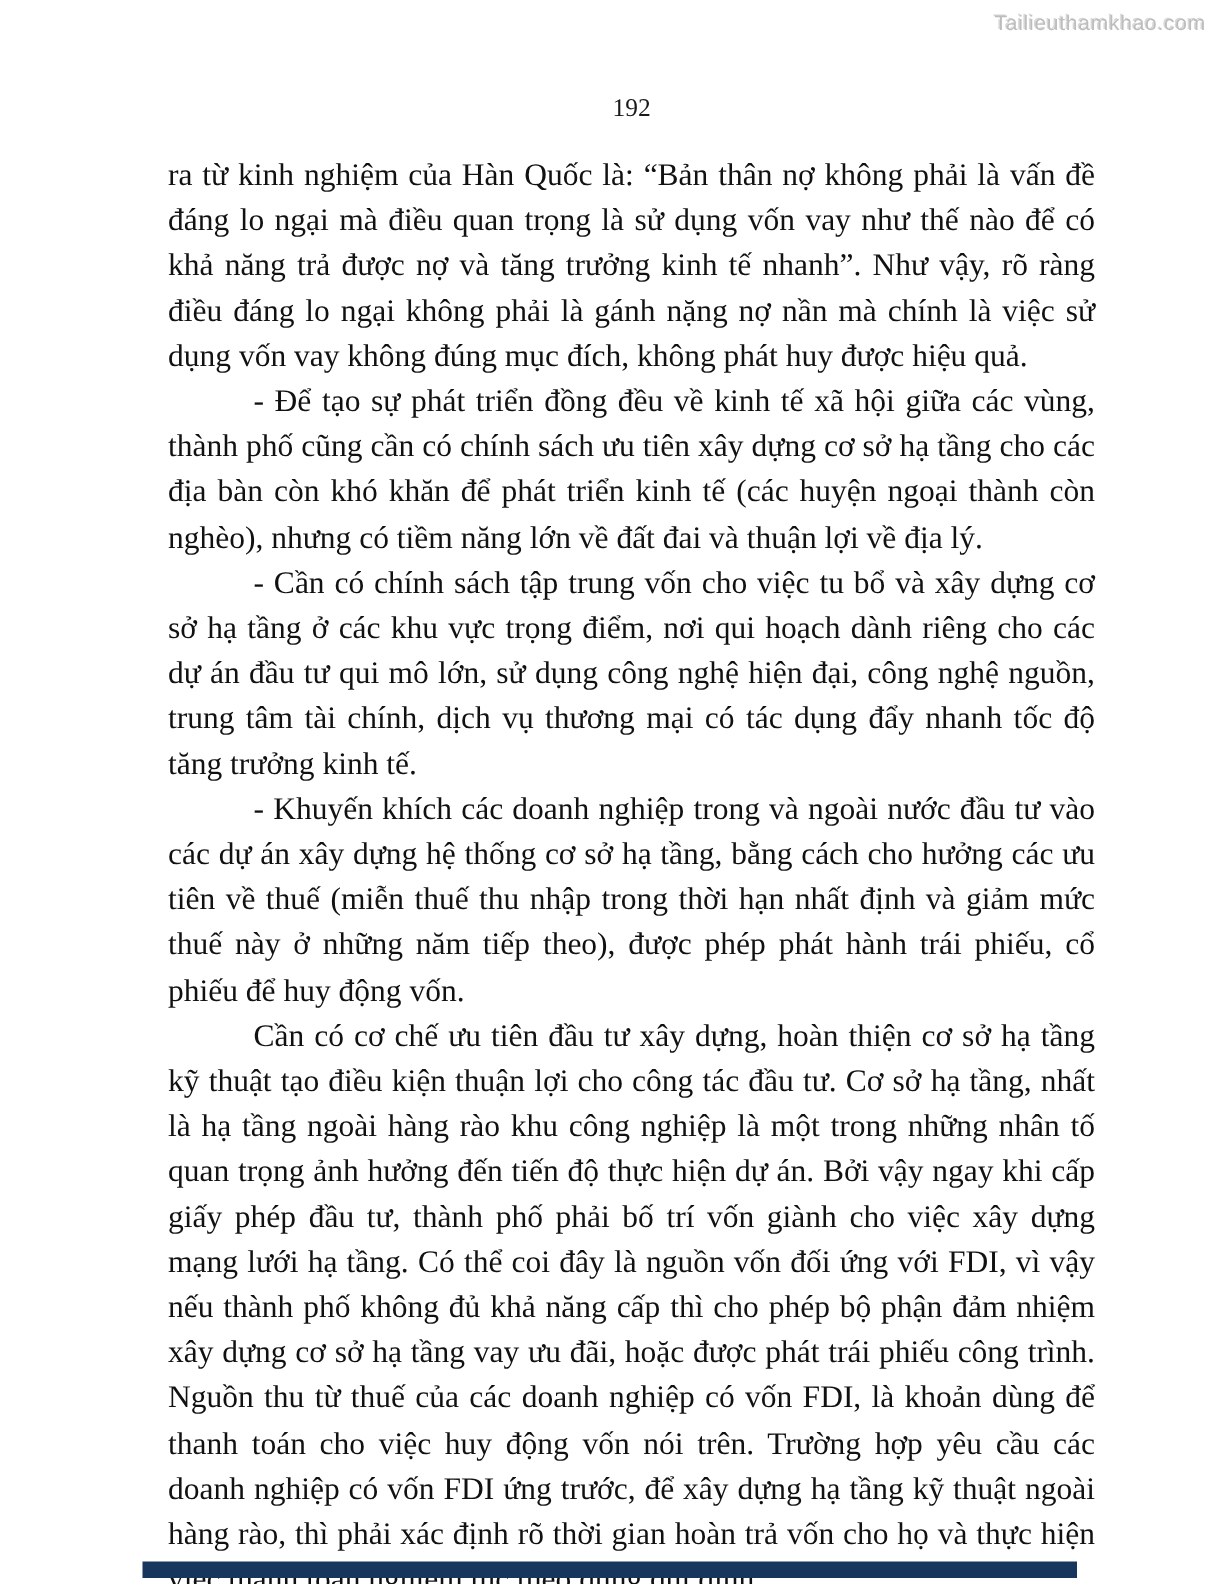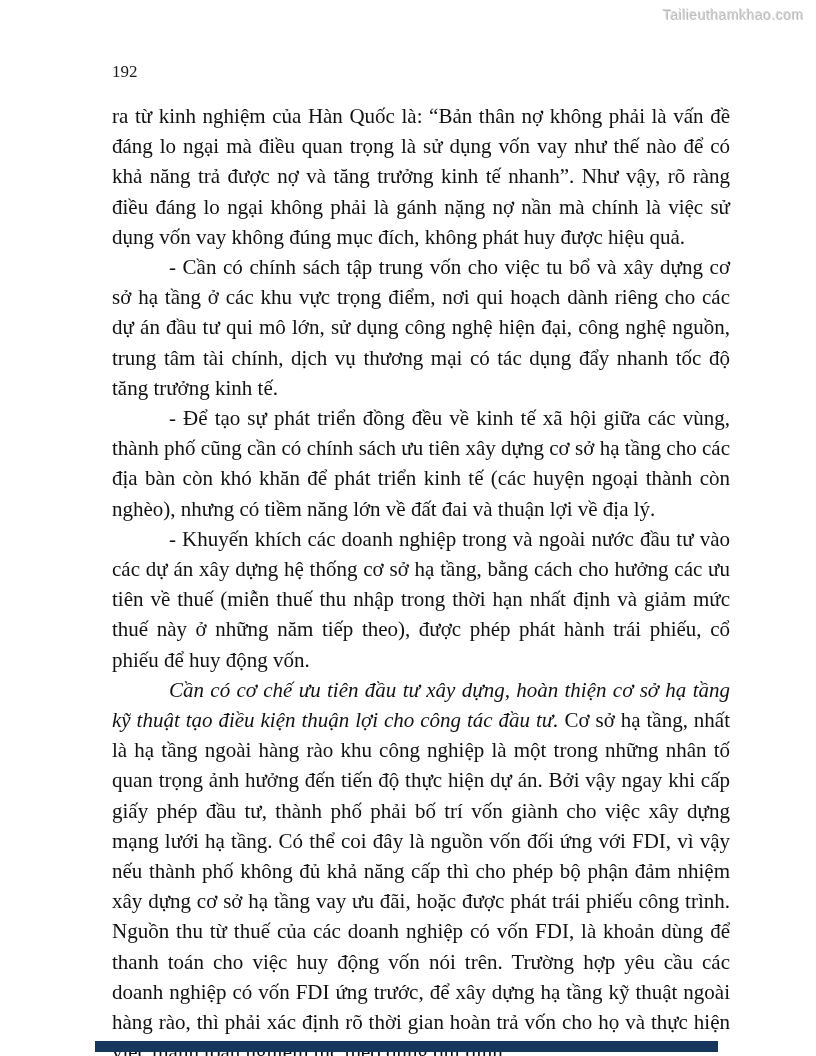--- a/index.html
+++ b/index.html
@@ -24,21 +24,21 @@
     color: #bdbdbd;
     text-shadow: 1px 1px 0 #ffffff, -1px -1px 0 #d8d8d8;
     letter-spacing: 0.5px;
     user-select: none;
   }
   .page-number {
     position: absolute;
     top: 62px;
     left: 112px;
     width: 618px;
-    text-align: left;
+    text-align: center;
     font-size: 17px;
     color: #1a1a1a;
   }
   .text-block {
     position: absolute;
     top: 101px;
     left: 112px;
     width: 618px;
     font-size: 21px;
     line-height: 30.2px;
@@ -46,38 +46,37 @@
     text-justify: inter-word;
   }
   .text-block p {
     margin: 0;
     padding: 0;
   }
   .text-block p.indented {
     text-indent: 57px;
   }
   .text-block .run-italic {
-    font-style: italic;
   }
   .bottom-bar {
     position: absolute;
     left: 95px;
     top: 1041px;
     width: 623px;
     height: 11px;
   }
 </style>
 </head>
 <body>
 
 <div class="watermark" style="color: rgb(189, 189, 189);">Tailieuthamkhao.com</div>
 
 <div class="page-number">192</div>
 
 <div class="text-block">
     <p><span class="run-normal">ra từ kinh nghiệm của Hàn Quốc là: “Bản thân nợ không phải là vấn đề đáng lo ngại mà điều quan trọng là sử dụng vốn vay như thế nào để có khả năng trả được nợ và tăng trưởng kinh tế nhanh”. Như vậy, rõ ràng điều đáng lo ngại không phải là gánh nặng nợ nần mà chính là việc sử dụng vốn vay không đúng mục đích, không phát huy được hiệu quả.</span></p>
+    <p class="indented"><span class="run-normal">- Để tạo sự phát triển đồng đều về kinh tế xã hội giữa các vùng, thành phố cũng cần có chính sách ưu tiên xây dựng cơ sở hạ tầng cho các địa bàn còn khó khăn để phát triển kinh tế (các huyện ngoại thành còn nghèo), nhưng có tiềm năng lớn về đất đai và thuận lợi về địa lý.</span></p>
     <p class="indented"><span class="run-normal">- Cần có chính sách tập trung vốn cho việc tu bổ và xây dựng cơ sở hạ tầng ở các khu vực trọng điểm, nơi qui hoạch dành riêng cho các dự án đầu tư qui mô lớn, sử dụng công nghệ hiện đại, công nghệ nguồn, trung tâm tài chính, dịch vụ thương mại có tác dụng đẩy nhanh tốc độ tăng trưởng kinh tế.</span></p>
-    <p class="indented"><span class="run-normal">- Để tạo sự phát triển đồng đều về kinh tế xã hội giữa các vùng, thành phố cũng cần có chính sách ưu tiên xây dựng cơ sở hạ tầng cho các địa bàn còn khó khăn để phát triển kinh tế (các huyện ngoại thành còn nghèo), nhưng có tiềm năng lớn về đất đai và thuận lợi về địa lý.</span></p>
     <p class="indented"><span class="run-normal">- Khuyến khích các doanh nghiệp trong và ngoài nước đầu tư vào các dự án xây dựng hệ thống cơ sở hạ tầng, bằng cách cho hưởng các ưu tiên về thuế (miễn thuế thu nhập trong thời hạn nhất định và giảm mức thuế này ở những năm tiếp theo), được phép phát hành trái phiếu, cổ phiếu để huy động vốn.</span></p>
     <p class="indented"><span class="run-italic">Cần có cơ chế ưu tiên đầu tư xây dựng, hoàn thiện cơ sở hạ tầng kỹ thuật tạo điều kiện thuận lợi cho công tác đầu tư.</span><span class="run-normal"> Cơ sở hạ tầng, nhất là hạ tầng ngoài hàng rào khu công nghiệp là một trong những nhân tố quan trọng ảnh hưởng đến tiến độ thực hiện dự án. Bởi vậy ngay khi cấp giấy phép đầu tư, thành phố phải bố trí vốn giành cho việc xây dựng mạng lưới hạ tầng. Có thể coi đây là nguồn vốn đối ứng với FDI, vì vậy nếu thành phố không đủ khả năng cấp thì cho phép bộ phận đảm nhiệm xây dựng cơ sở hạ tầng vay ưu đãi, hoặc được phát trái phiếu công trình. Nguồn thu từ thuế của các doanh nghiệp có vốn FDI, là khoản dùng để thanh toán cho việc huy động vốn nói trên. Trường hợp yêu cầu các doanh nghiệp có vốn FDI ứng trước, để xây dựng hạ tầng kỹ thuật ngoài hàng rào, thì phải xác định rõ thời gian hoàn trả vốn cho họ và thực hiện việc thanh toán nghiêm túc theo đúng qui định.</span></p>
   </div>
 
 <div class="bottom-bar" style="background: rgb(23, 54, 93);"></div>
 
 </body></html>

